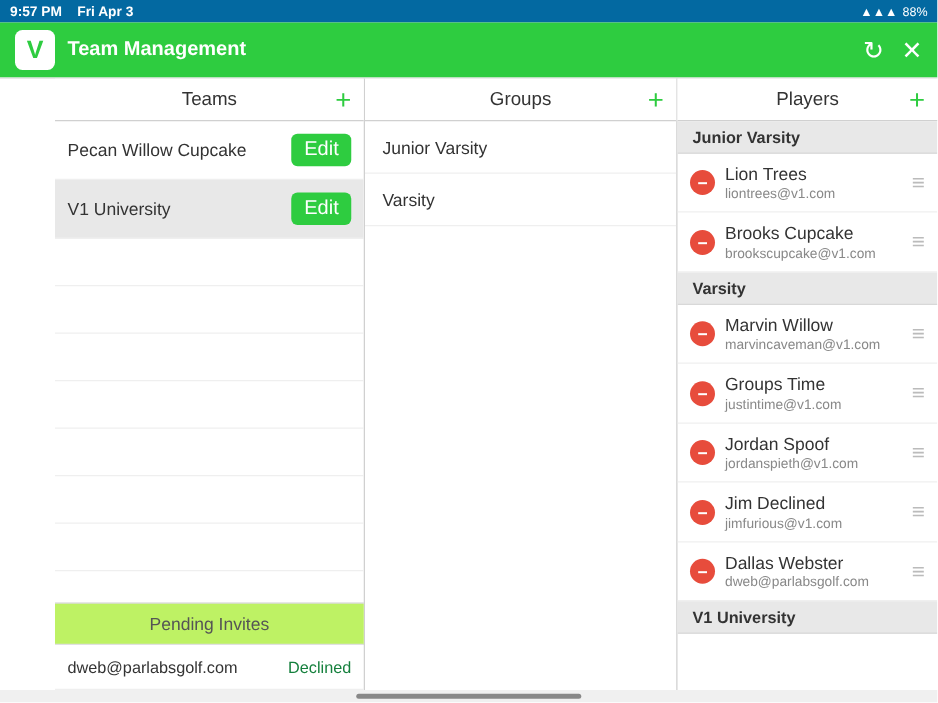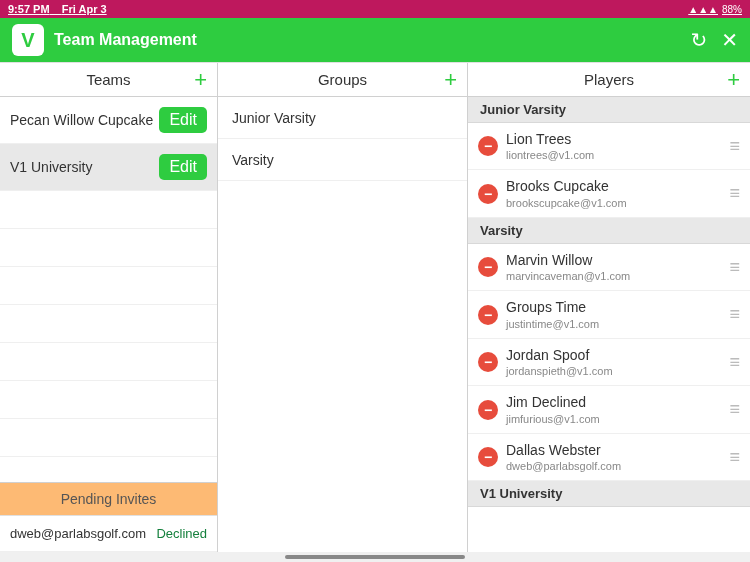--- a/index.html
+++ b/index.html
@@ -1,28 +1,27 @@
 <!DOCTYPE html>
 <html><head>
   <meta charset="utf-8">
   <style>
     * { box-sizing: border-box; margin: 0; padding: 0; }
     body { font-family: -apple-system, 'Helvetica Neue', Arial, sans-serif; background: #fff; width: 750px; height: 562px; overflow: hidden; }
 
     
     .status-bar {
-      background: #be185d;
+      background: #0369a1;
       color: white;
       font-size: 11px;
       padding: 2px 8px;
       display: flex;
       justify-content: space-between;
-      align-items: center;
+      align-items: flex-end;
       height: 18px;
-      text-decoration: underline;
     }
     .status-bar-left { font-weight: 600; }
     .status-bar-right { display: flex; align-items: center; gap: 4px; font-size: 10px; }
 
     
     .header {
       background: #2ecc40;
       color: white;
       display: flex;
       align-items: center;
@@ -65,21 +64,21 @@
       height: calc(562px - 18px - 44px - 10px);
       border-top: 1px solid #e0e0e0;
     }
 
     
     .column {
       display: flex;
       flex-direction: column;
       border-right: 1px solid #d0d0d0;
     }
-    .col-teams { width: 218px; }
+    .col-teams { width: 248px; margin-left: 44px; }
     .col-groups { width: 250px; }
     .col-players { flex: 1; border-right: none; }
 
     .column-header {
       display: flex;
       align-items: center;
       justify-content: center;
       padding: 8px 12px;
       border-bottom: 1px solid #d0d0d0;
       position: relative;
@@ -136,21 +135,21 @@
 
     
     .pending-section {
       border-top: 1px solid #d0d0d0;
     }
     .pending-header {
       text-align: center;
       font-size: 14px;
       color: #555;
       padding: 8px;
-      background: #fdba74;
+      background: #bef264;
       border-bottom: 1px solid #e0e0e0;
     }
     .pending-item {
       display: flex;
       align-items: center;
       justify-content: space-between;
       padding: 10px 10px;
       border-bottom: 1px solid #efefef;
     }
     .pending-email {

